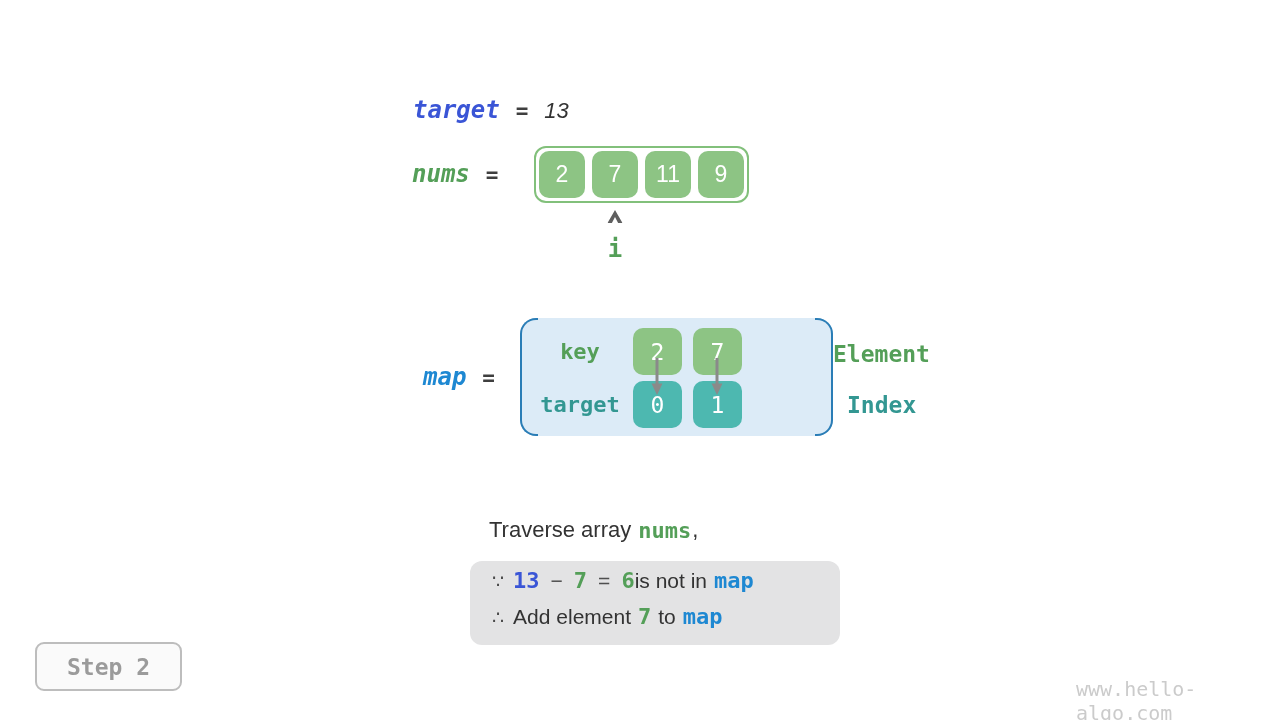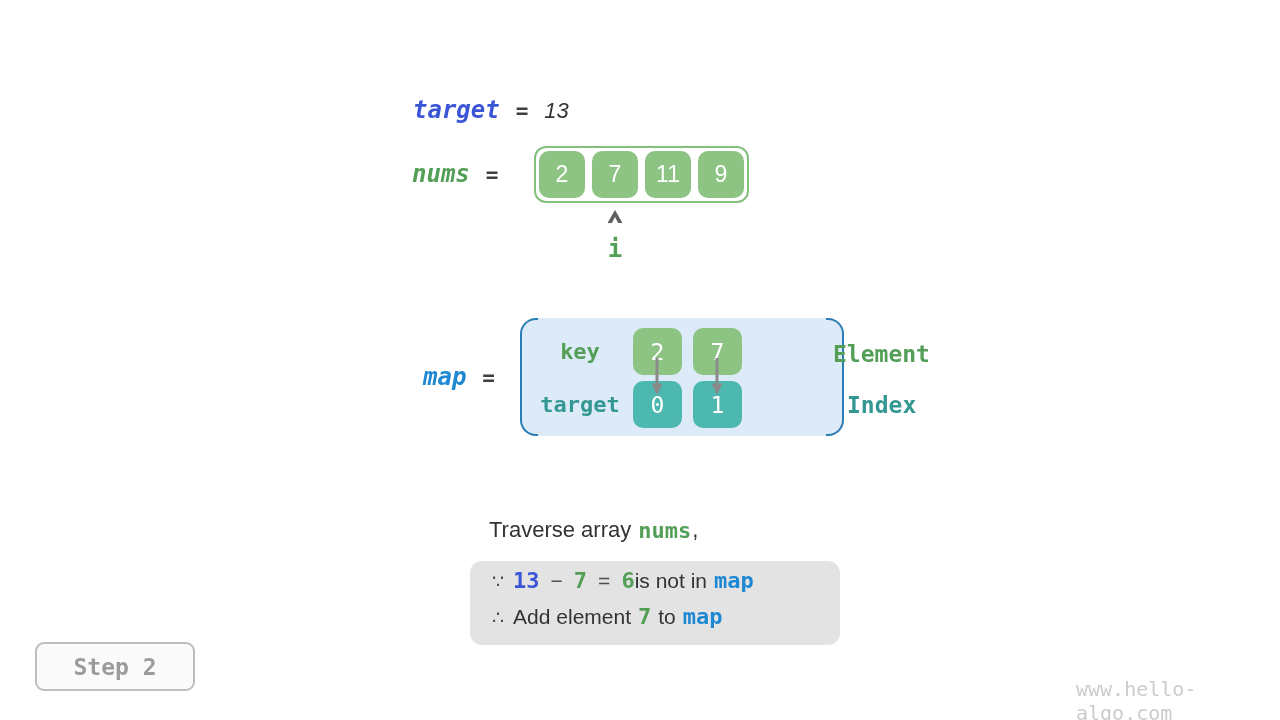--- a/index.html
+++ b/index.html
@@ -43,21 +43,21 @@
   }
   #caret{position:absolute;left:615px;top:210px;transform:translateX(-50%);line-height:0;}
   #pointer-i{
     position:absolute;left:615px;top:235px;transform:translateX(-50%);
     font-family:"DejaVu Sans Mono",monospace;font-weight:700;font-size:24px;color:var(--green);
   }
 
   
   #map-box{
     position:absolute;left:520px;top:318px;width:313px;height:118px;
-    background:var(--map-bg);border-radius:16px;padding-left:11px;
+    background:var(--map-bg);border-radius:16px;
   }
   .bracket{position:absolute;top:0;bottom:0;width:18px;box-sizing:border-box;}
   .bracket.left{left:0;border:2.5px solid var(--map-border);border-right:none;border-radius:16px 0 0 16px;}
   .bracket.right{right:0;border:2.5px solid var(--map-border);border-left:none;border-radius:0 16px 16px 0;}
   .map-rowlabel{
     position:absolute;left:10px;width:100px;height:47px;text-align:center;
     display:flex;align-items:center;justify-content:center;
     font-family:"DejaVu Sans Mono",monospace;font-weight:700;font-size:22px;
   }
   .map-rowlabel.key{top:10px;color:var(--green);}
@@ -91,21 +91,21 @@
   .note-line .op{color:#4f4f4f;margin:0 11px;font-size:21px;}
   .note-line .n{font-family:"DejaVu Sans Mono",monospace;font-weight:700;font-size:22px;}
   .note-line .n.blue{color:var(--royal);}
   .note-line .n.green{color:var(--green);}
   .note-line .n.azure{color:var(--azure);}
   .note-line .gap-l{}
   .note-line .gap-s{margin:0 7px;}
 
   
   #step-box{
-    position:absolute;left:35px;top:642px;width:160px;height:49px;
+    position:absolute;left:35px;top:642px;width:147px;height:49px;
     background:#fafafa;border:2px solid #bdbdbd;border-radius:9px;box-sizing:border-box;
     display:flex;align-items:center;justify-content:center;
   }
   #step-box span{font-family:"DejaVu Sans Mono",monospace;font-weight:700;font-size:23px;color:#9b9b9b;}
   #watermark{
     position:absolute;left:1076px;top:677px;
     font-family:"DejaVu Sans Mono",monospace;font-size:20px;color:#cbcbcb;
   }
 </style>
 </head>

